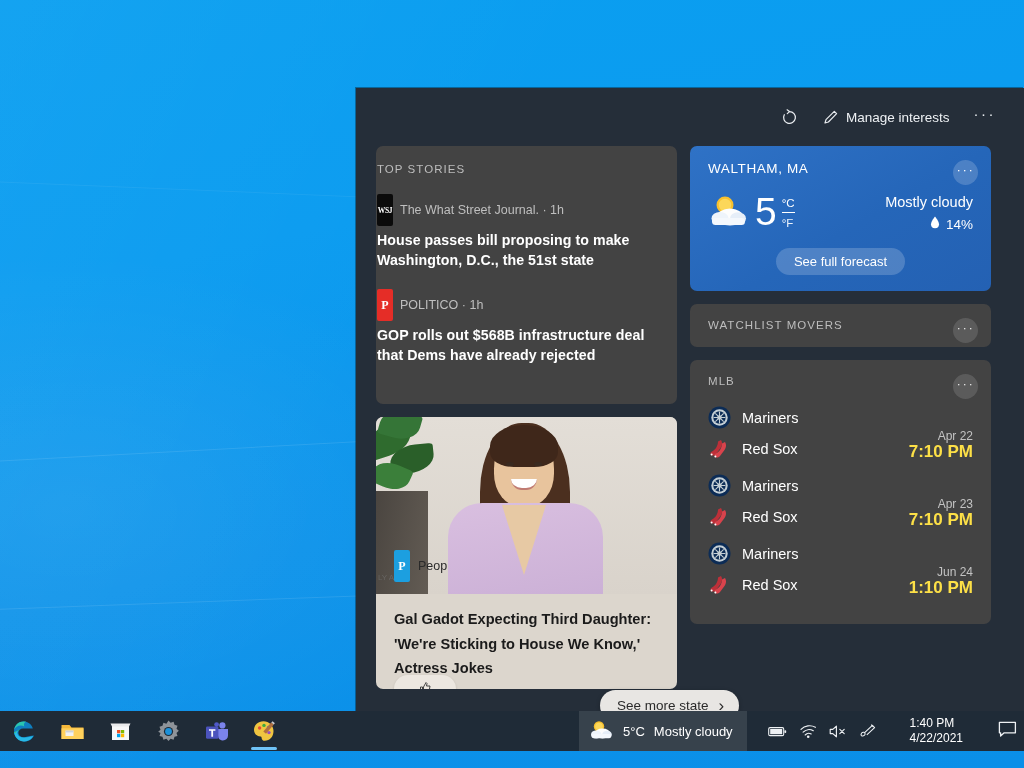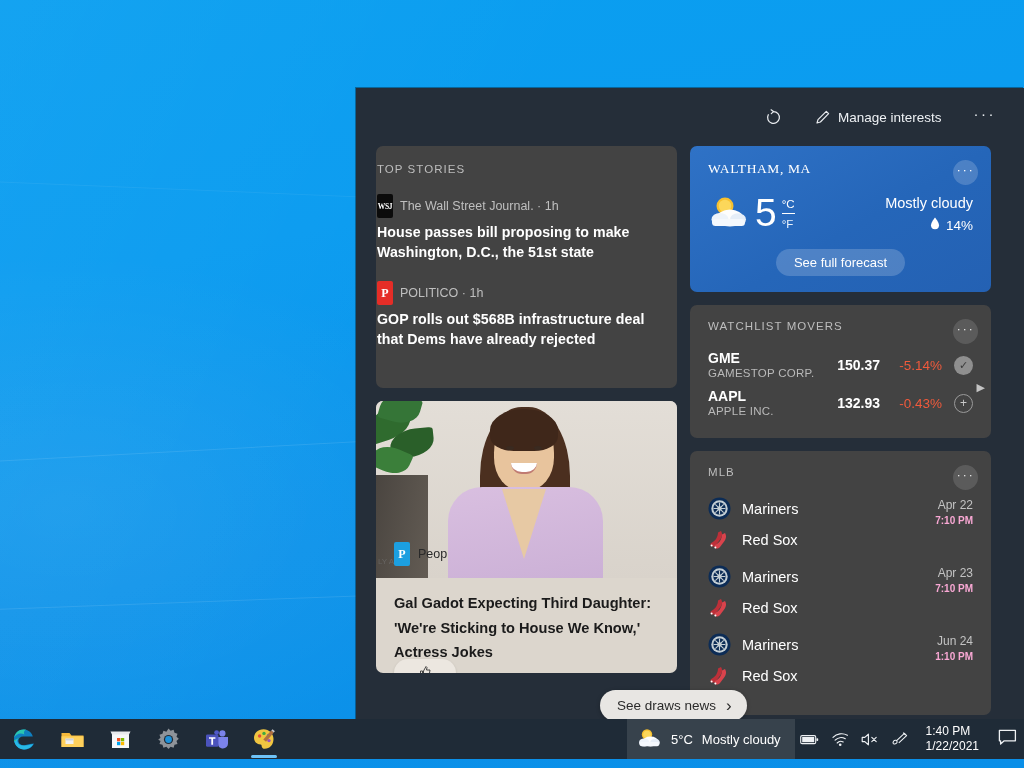--- a/index.html
+++ b/index.html
@@ -52,21 +52,21 @@
     box-shadow: -1px -1px 0 rgba(0,0,0,0.35);
     overflow: hidden;
   }
 
   .flyout-head {
     height: 58px;
     display: flex;
     align-items: center;
     justify-content: flex-end;
     padding-right: 20px;
-    gap: 16px;
+    gap: 8px;
   }
   .hbtn {
     display: flex;
     align-items: center;
     gap: 7px;
     height: 32px;
     padding: 0 8px;
     border-radius: 3px;
     color: #eef1f4;
     font-size: 13.5px;
@@ -137,21 +137,21 @@
     margin-bottom: 5px;
   }
   .story-title {
     font-size: 14.2px;
     line-height: 19.5px;
     color: #fff;
     font-weight: bold;
     letter-spacing: 0.05px;
   }
 
-  .srclogo { width: 16px; height: 24px; flex: 0 0 16px; border-radius: 2px; overflow: hidden; }
+  .srclogo { width: 16px; height: 32px; flex: 0 0 16px; border-radius: 2px; overflow: hidden; }
   .logo-wsj {
     background: #0b0b0b; color: #fff;
     font-family: "Liberation Serif", serif;
     font-size: 7.5px; font-weight: bold;
     display: flex; align-items: center; justify-content: center;
     letter-spacing: -0.3px;
   }
   .logo-politico {
     background: #e52d27; color: #fff;
     font-family: "Liberation Serif", serif;
@@ -175,21 +175,20 @@
   
   #weather-card {
     background: linear-gradient(150deg, #2f72c6 0%, #2566b9 55%, #2461b3 100%);
     padding: 15px 18px 16px 18px;
     min-height: 145px;
   }
   .wx-city {
     font-size: 13.5px;
     color: #fff;
     letter-spacing: 0.6px;
-    font-family: Liberation Serif, serif;
   }
   .wx-body {
     display: flex;
     align-items: flex-start;
     justify-content: space-between;
     margin-top: 14px;
   }
   .wx-left { display: flex; align-items: center; gap: 5px; }
   .wx-temp {
     font-size: 39px;
@@ -284,31 +283,31 @@
     color: #c4c4c4;
     font-size: 11px;
     cursor: pointer;
   }
 
   
   #mlb { padding: 15px 18px 10px 18px; height: 264px; }
   .mlb-games { margin-top: 12px; }
   .mlb-game {
     display: flex;
-    align-items: flex-start;
+    align-items: flex-end;
     justify-content: space-between;
     padding: 7px 0 7px 0;
     cursor: pointer;
   }
   .mlb-teams { display: flex; flex-direction: column; gap: 8px; }
   .mlb-team { display: flex; align-items: center; gap: 11px; }
   .mlb-team-name { font-size: 14.5px; color: #fff; }
   .mlb-when { text-align: right; }
   .mlb-date { font-size: 12px; color: #c3c3c3; line-height: 16px; }
-  .mlb-time { font-size: 10px; color: #f9a8d4; font-weight: bold; line-height: 16px; }
+  .mlb-time { font-size: 17px; color: #fde047; font-weight: bold; line-height: 16px; }
 
   .team-logo { width: 23px; height: 23px; flex: 0 0 23px; }
 
   
   #feature-card {
     background: #dcd6cd;
     border-radius: 7px;
     overflow: hidden;
     height: 272px;
     position: relative;
@@ -453,26 +452,27 @@
     font-size: 13.5px;
     color: #2b2b2b;
     cursor: pointer;
     box-shadow: 0 1px 4px rgba(0,0,0,0.25);
     z-index: 40;
   }
 
   
   #taskbar {
     position: absolute;
-    left: 0; bottom: 9px;
+    left: 0; bottom: 17px;
     width: 1024px; height: 40px;
     background: #1f2b37;
     display: flex;
     align-items: center;
     z-index: 60;
+    gap: 16px;
   }
   .tb-left { display: flex; align-items: center; height: 40px; }
   .tb-app {
     width: 48px; height: 40px;
     display: flex; align-items: center; justify-content: center;
     position: relative;
     cursor: pointer;
   }
   .tb-app.active::after {
     content: "";
@@ -554,21 +554,21 @@
     <div class="cols">
 
       <div class="col col-left">
 
         <div class="card" id="top-stories">
           <div class="card-kicker">TOP STORIES</div>
 
           <div class="story">
             <div class="story-src">
               <span class="srclogo logo-wsj">WSJ</span>
-              <span>The Wall Street Journal. · 1h</span>
+              <span>The What Street Journal. · 1h</span>
             </div>
             <div class="story-title">House passes bill proposing to make Washington, D.C., the 51st state</div>
           </div>
 
           <div class="story">
             <div class="story-src">
               <span class="srclogo logo-politico">P</span>
               <span>POLITICO · 1h</span>
             </div>
             <div class="story-title">GOP rolls out $568B infrastructure deal that Dems have already rejected</div>
@@ -650,43 +650,20 @@
               </div>
             </div>
           </div>
           <button class="wx-forecast">See full forecast</button>
         </div>
 
         <div class="card" id="watchlist">
           <div class="dots-circle">···</div>
           <div class="card-kicker">WATCHLIST MOVERS</div>
           <div class="wl-next">▶</div>
-          <div class="wl-rows">
-
-            <div class="wl-row">
-              <div class="wl-sym">
-                <div class="wl-ticker">GME</div>
-                <div class="wl-name">GAMESTOP CORP.</div>
-              </div>
-              <div class="wl-price">150.37</div>
-              <div class="wl-chg">-5.14%</div>
-              <div class="wl-act added" style="font-size:11px;">✓</div>
-            </div>
-
-            <div class="wl-row">
-              <div class="wl-sym">
-                <div class="wl-ticker">AAPL</div>
-                <div class="wl-name">APPLE INC.</div>
-              </div>
-              <div class="wl-price">132.93</div>
-              <div class="wl-chg">-0.43%</div>
-              <div class="wl-act add" style="font-size:12px;">+</div>
-            </div>
-
-          </div>
         </div>
 
         <div class="card" id="mlb">
           <div class="dots-circle">···</div>
           <div class="card-kicker">MLB</div>
           <div class="mlb-games">
 
             <div class="mlb-game">
               <div class="mlb-teams">
                 <div class="mlb-team">
@@ -784,21 +761,21 @@
             </div>
 
           </div>
         </div>
 
       </div>
     </div>
   </div>
 
   <div id="see-more-news">
-    <span>See draws news</span>
+    <span>See more state</span>
     <span style="font-size:17px;">›</span>
   </div>
 
   <div id="taskbar">
     <div class="tb-left">
 
       <div class="tb-app">
         <svg width="25" height="25" viewBox="0 0 25 25">
           <path d="M22 16.5c-2 4.3-6.6 6.8-11.2 5.8C5.6 21.1 2 16.8 2 12 2 6.8 6.2 2.5 11.5 2.5c4.6 0 8.4 3 9.3 7H11c-2.6 0-4.6 1.8-4.6 4.2 0 3.2 3.4 5.3 7.2 4.4 2.9-.7 5.7-1.6 8.4-1.6z" fill="#0f7fc0"></path>
           <path d="M2.1 13.6C2.6 18.8 7 22.7 12.2 22.5c3.8-.2 7.3-2.3 9.1-5.6-2.8.7-5.6 1.3-8.4 1.6-3.8.5-7-1.1-7.5-3.9-.2-1 0-2 .6-2.9-2.1.7-3.5 1.6-3.9 1.9z" fill="#28b9e6"></path>
@@ -902,21 +879,21 @@
         <svg width="18" height="16" viewBox="0 0 18 16">
           <path d="M2.4 12.6c-1.1-1.6.6-3.6 2.4-3.3 1.5.3 1.7 2.3.5 3.1-1 .7-2.3.6-2.9.2z" fill="none" stroke="#eef1f4" stroke-width="1.1"></path>
           <path d="M5.6 9.6 L13.4 2.4 L15.6 4.6 L7.8 11.8" fill="none" stroke="#eef1f4" stroke-width="1.1" stroke-linejoin="round"></path>
           <path d="M12.2 1.6 L14.4 3.8" stroke="#eef1f4" stroke-width="1.1"></path>
         </svg>
       </div>
     </div>
 
     <div id="clock">
       <div>1:40 PM</div>
-      <div>1/22/2021</div>
+      <div>4/22/2021</div>
     </div>
 
     <div id="action-center">
       <span>
         <svg width="19" height="17" viewBox="0 0 19 17">
           <path d="M1.4 1.4h16v10.4H6.2L2.6 15v-3.2H1.4z" fill="none" stroke="#eef1f4" stroke-width="1.3" stroke-linejoin="round"></path>
         </svg>
       </span>
     </div>
   </div>

